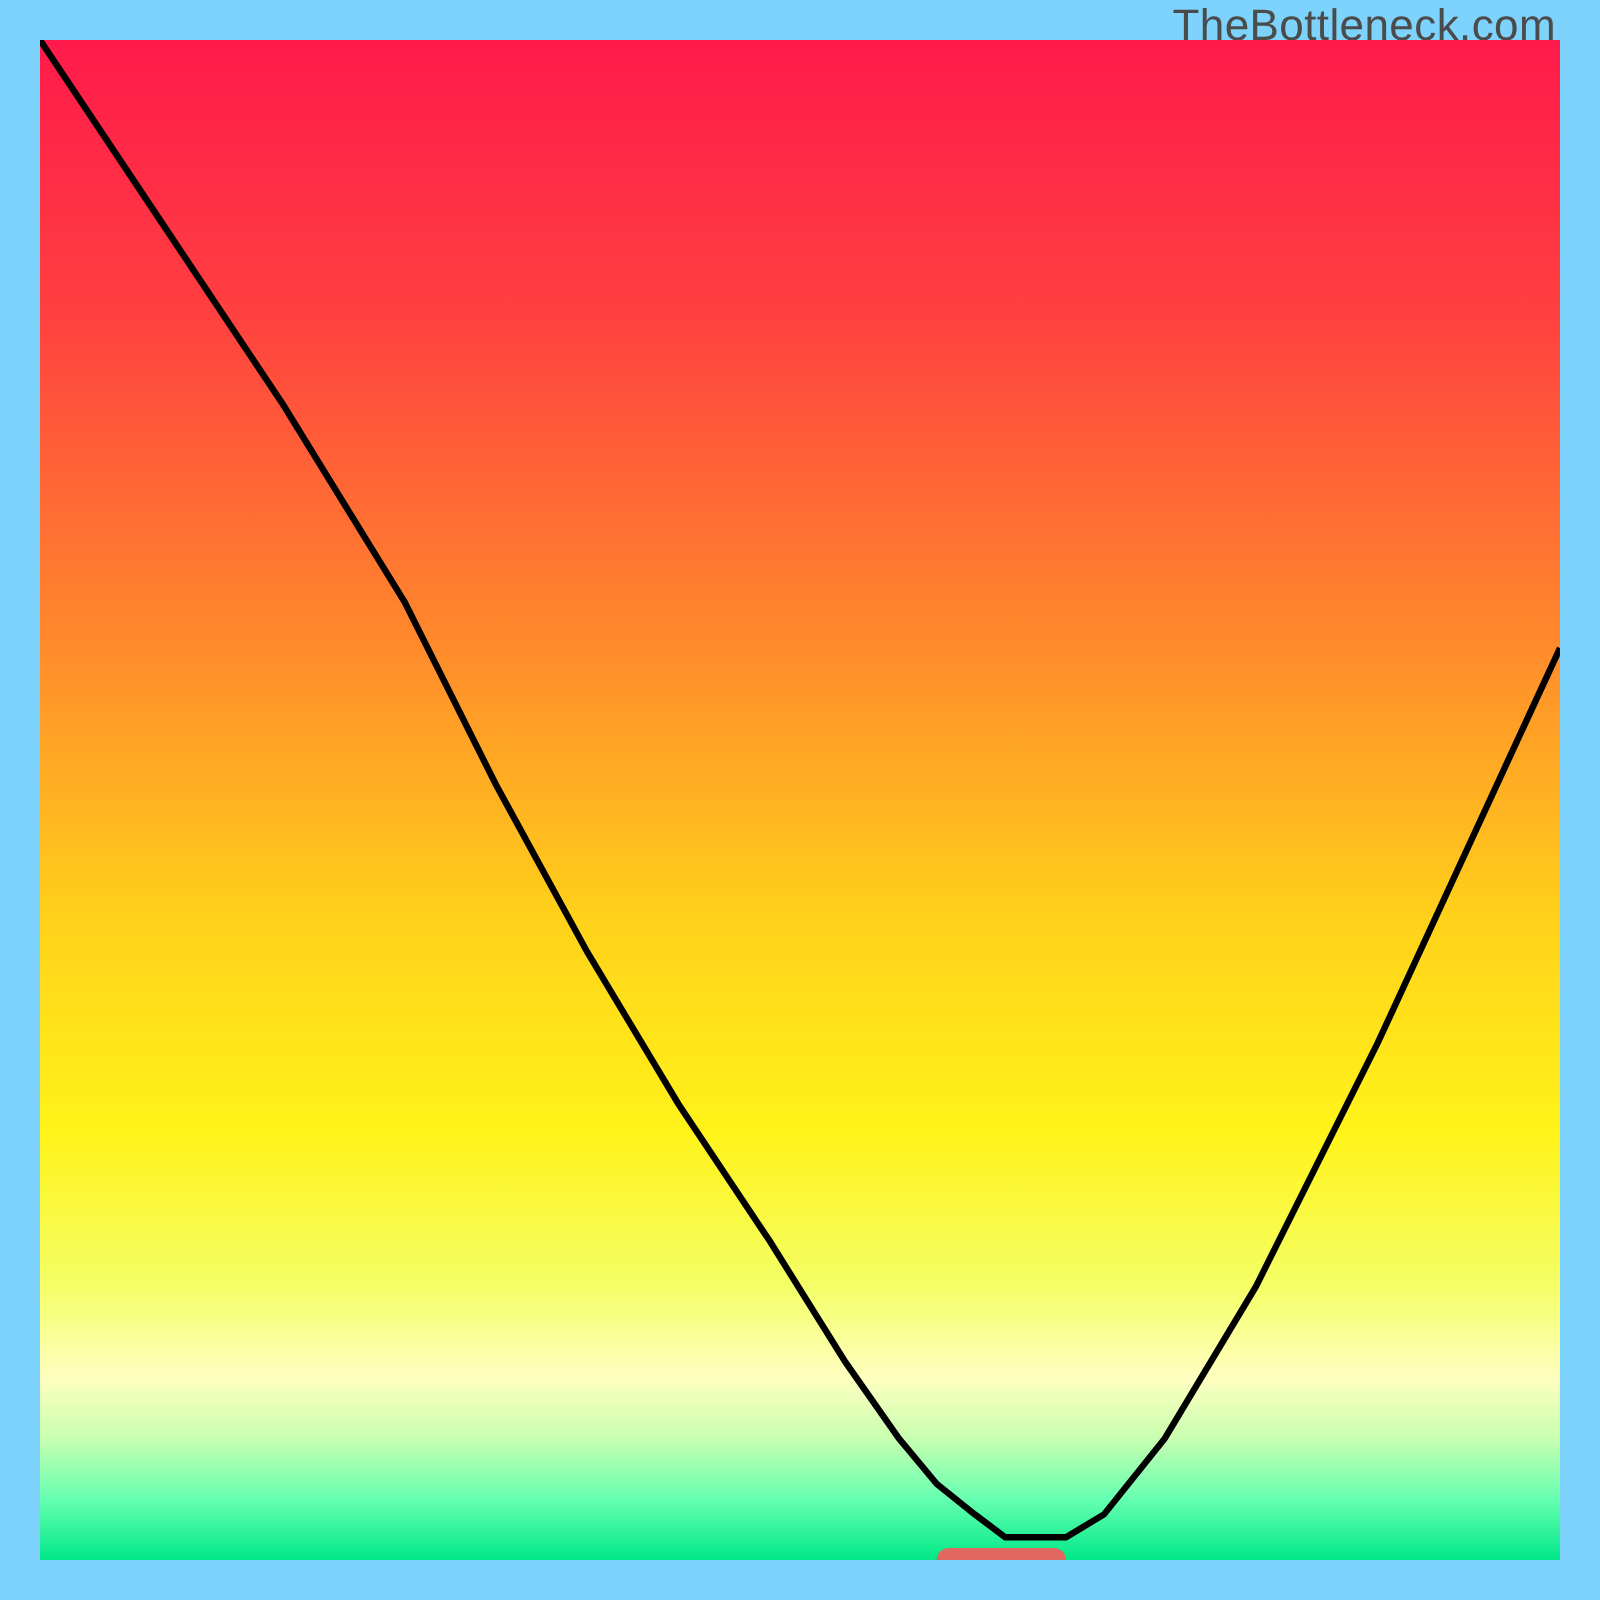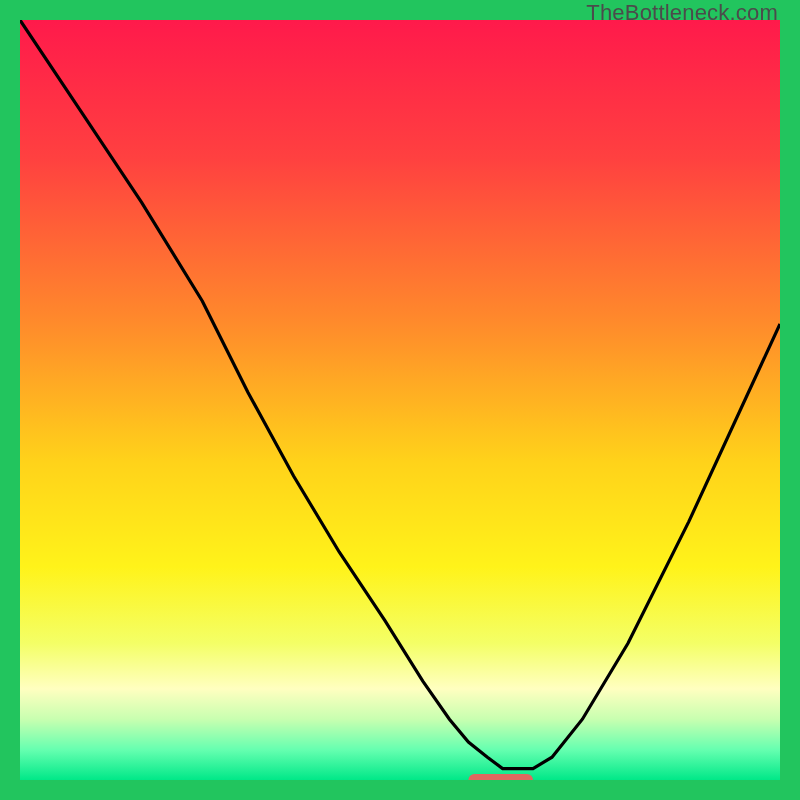--- a/index.html
+++ b/index.html
@@ -9,21 +9,21 @@
     height: 800px;
     background: #000;
     overflow: hidden;
   }
   .frame {
     position: absolute;
     left: 0;
     top: 0;
     width: 800px;
     height: 800px;
-    background: #22c55e;
+    background: #7dd3fc;
   }
   .plot {
     position: absolute;
     left: 20px;
     top: 20px;
     width: 760px;
     height: 760px;
   }
   .watermark {
     position: absolute;

